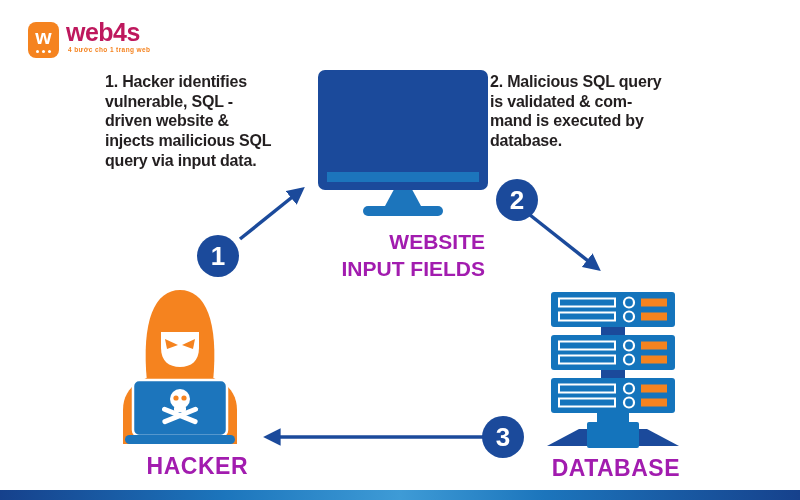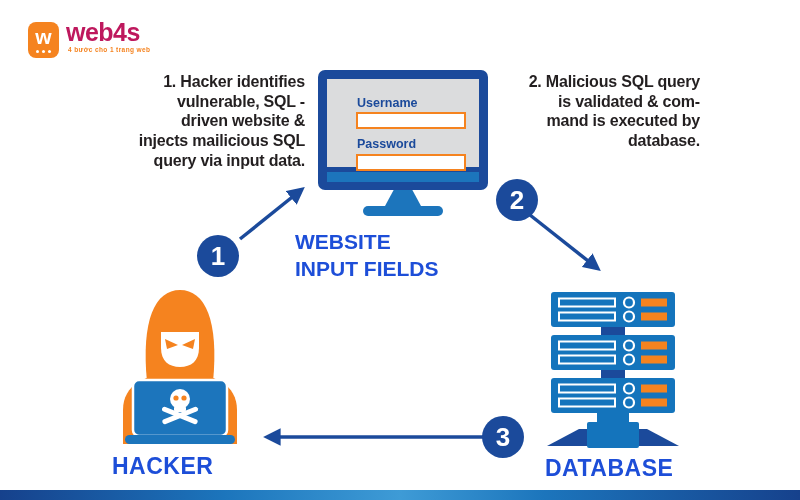--- a/index.html
+++ b/index.html
@@ -17,40 +17,40 @@
   }
   .logo-dots { position:absolute; left:8px; bottom:5px; width:3px; height:3px;
     background:#fff; border-radius:50%; box-shadow:6px 0 0 #fff, 12px 0 0 #fff; }
   .logo-brand { position:absolute; left:40px; top:2px; font-size:25px; font-weight:bold; color:#be185d; letter-spacing:-0.5px; }
   .logo-tagline { position:absolute; left:42px; top:30px; font-size:6.5px; font-weight:bold; color:#F5831F; letter-spacing:0.4px; }
   
   .title { position:absolute; left:0; top:22px; width:800px; text-align:center;
     font-size:25px; font-weight:bold; color:#F5831F; }
   
   .step-text { position:absolute; font-size:16px; font-weight:bold; color:#231F20;
-    text-align:right; line-height:1.23; white-space:pre-line; letter-spacing:-0.2px; }
+    text-align:left; line-height:1.23; white-space:pre-line; letter-spacing:-0.2px; }
   .step1-text { left:105px; top:72px; width:200px; }
   .step2-text { left:490px; top:72px; width:210px; }
   .step3-text { left:262px; top:320px; width:260px; }
   
   .monitor { position:absolute; left:318px; top:70px; width:170px; height:120px;
     background:#1B4A9B; border-radius:7px; }
   .screen { position:absolute; left:9px; top:9px; width:152px; height:88px; background:#DBDCDD; }
   .bezel { position:absolute; left:9px; bottom:8px; width:152px; height:10px; background:#1C75BC; }
   .fld-label { position:absolute; left:30px; font-size:12.5px; font-weight:bold; color:#1B4A9B; }
   .fld-box { position:absolute; left:29px; width:110px; height:17px; background:#fff; border:2px solid #F5831F; }
   .u-label { top:17px; } .u-box { top:33px; }
   .p-label { top:58px; } .p-box { top:75px; }
   .neck { position:absolute; left:50%; top:120px; transform:translateX(-50%);
     width:36px; height:16px; background:#1C75BC;
     clip-path:polygon(24% 0, 76% 0, 100% 100%, 0 100%); }
   .mon-base { position:absolute; left:50%; top:136px; transform:translateX(-50%);
     width:80px; height:10px; border-radius:6px; background:#1C75BC; }
   
-  .caption { position:absolute; text-align:left; font-weight:bold; color:#1d4ed8; }
+  .caption { position:absolute; text-align:right; font-weight:bold; color:#a21caf; }
   .website-label { left:295px; top:228px; width:190px; font-size:21px; line-height:1.3; white-space:pre-line; }
   .hacker-label  { left:112px; top:453px; width:136px; font-size:23px; letter-spacing:0.5px; }
   .database-label{ left:545px; top:455px; width:135px; font-size:23px; letter-spacing:0.5px; }
   
   .badge { position:absolute; width:42px; height:42px; border-radius:50%;
     background:#1B4A9B; color:#fff; font-size:26px; font-weight:bold;
     display:flex; align-items:center; justify-content:center; }
   .badge1 { left:197px; top:235px; }
   .badge2 { left:496px; top:179px; }
   .badge3 { left:482px; top:416px; }
@@ -81,26 +81,20 @@
 vulnerable, SQL -
 driven website &amp;
 injects mailicious SQL
 query via input data.</div>
   <div class="step-text step2-text">2. Malicious SQL query
 is validated &amp; com-
 mand is executed by
 database.</div>
 
   <div class="monitor">
-    <div class="screen">
-      <div class="fld-label u-label">Username</div>
-      <div class="fld-box u-box"></div>
-      <div class="fld-label p-label">Password</div>
-      <div class="fld-box p-box"></div>
-    </div>
     <div class="bezel"></div>
     <div class="neck"></div>
     <div class="mon-base"></div>
   </div>
 
   <div class="caption website-label">WEBSITE
 INPUT FIELDS</div>
   <div class="caption database-label">DATABASE</div>
   <div class="caption hacker-label">HACKER</div>
 

